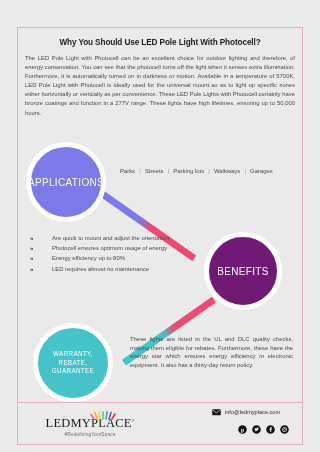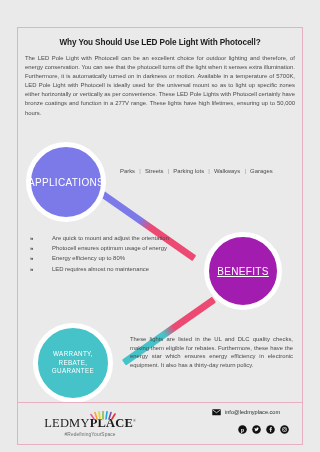--- a/index.html
+++ b/index.html
@@ -69,22 +69,21 @@
     line-height:9px;
   }
   #circle-applications{
     left:26px;top:132px;
     width:80px;height:80px;
     background:#7b7ae8;
   }
   #circle-benefits{
     left:204px;top:222px;
     width:78px;height:78px;
-    background:#a21caf;
-    text-decoration:underline;
+    background:#701a75;
   }
   #circle-warranty{
     left:33px;top:313px;
     width:80px;height:80px;
     background:#45c3c8;
     font-size:6.3px;
     line-height:8.4px;
   }
 
   
@@ -151,21 +150,21 @@
     margin-left:34px;
   }
   .logo-word{
     font-family:"Liberation Serif", serif;
     font-size:12.5px;
     letter-spacing:0.2px;
     color:#1b1b1b;
     line-height:13px;
     white-space:nowrap;
   }
-  .logo-word .lp{ font-weight:700; }
+  .logo-word .lp{ font-weight:400; }
   .logo-word .led{ font-weight:400; }
   .logo-tm{
     font-size:3.6px;
     vertical-align:super;
     letter-spacing:0;
   }
   .logo-tag{
     font-size:4.8px;
     color:#6d6d6d;
     margin-top:2px;

